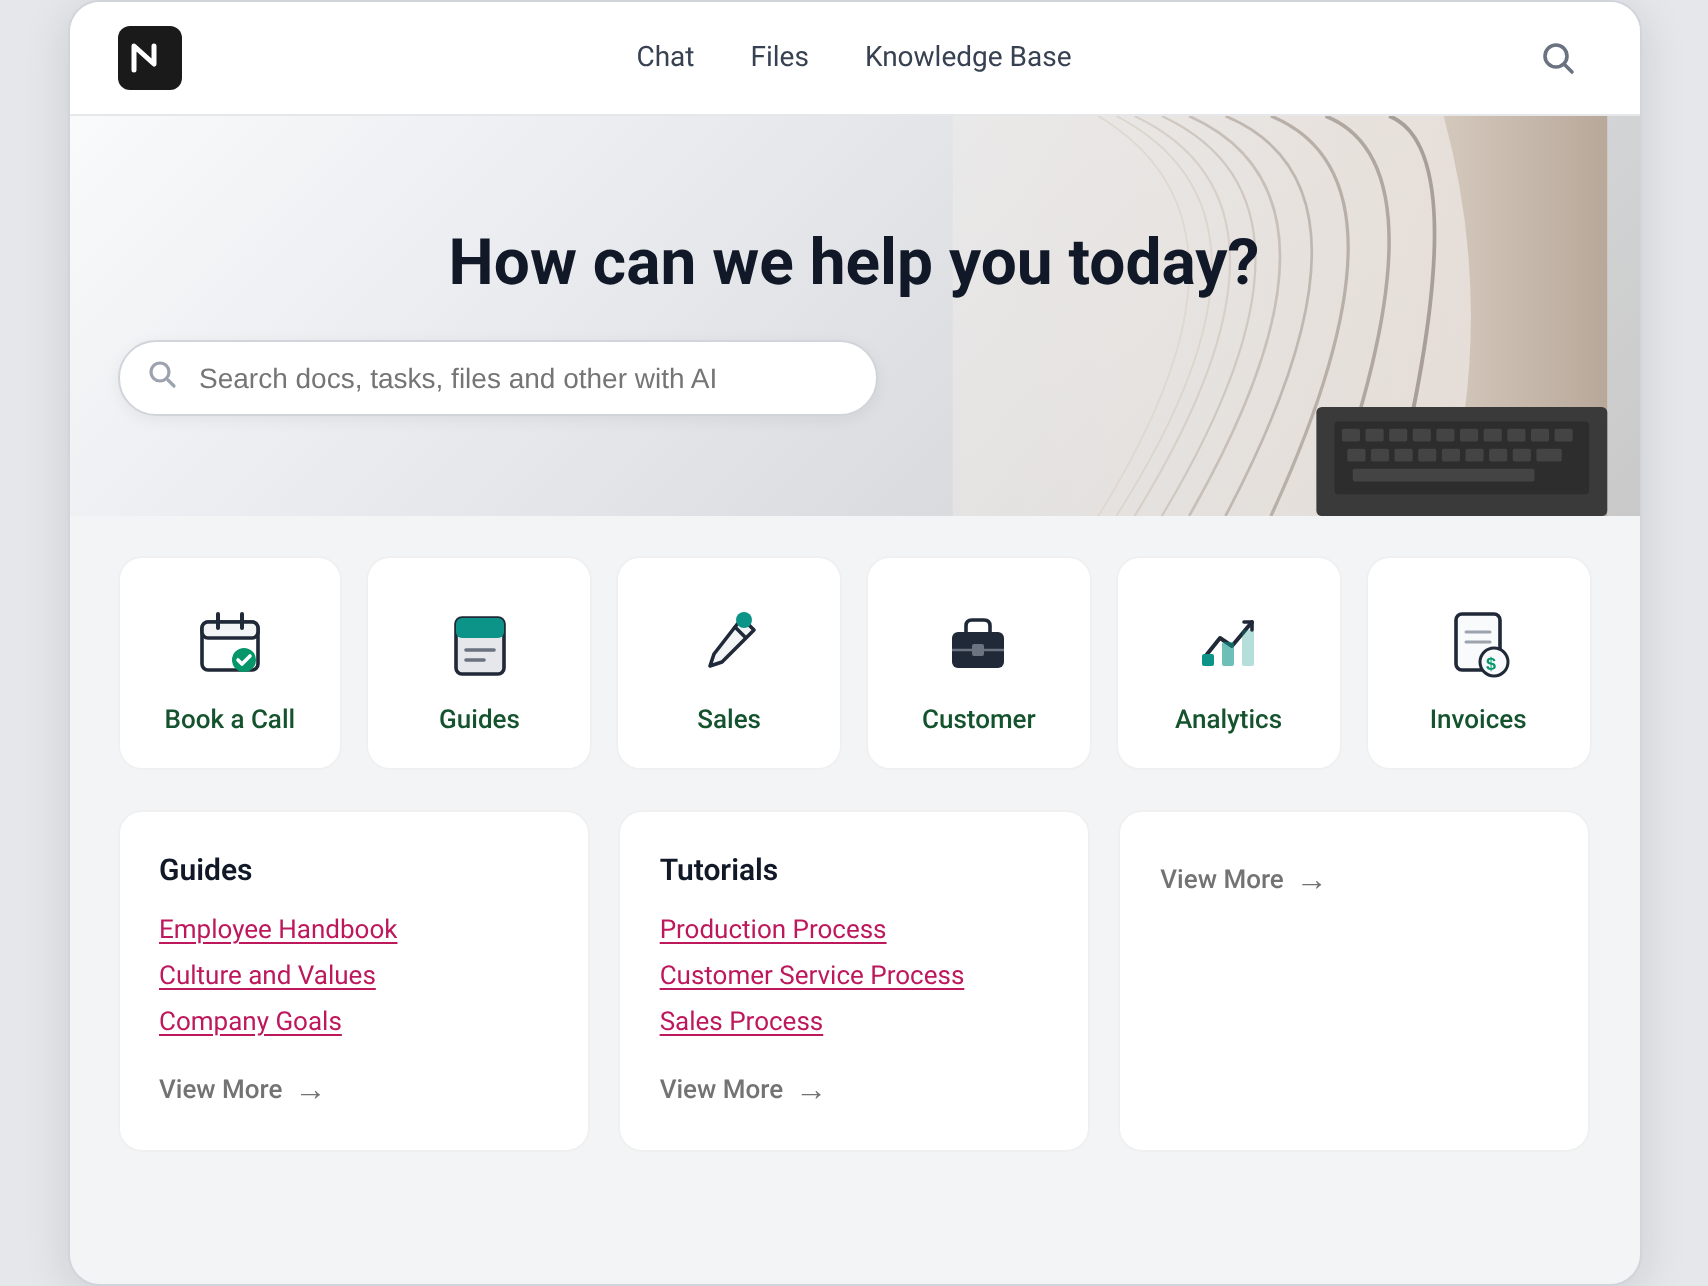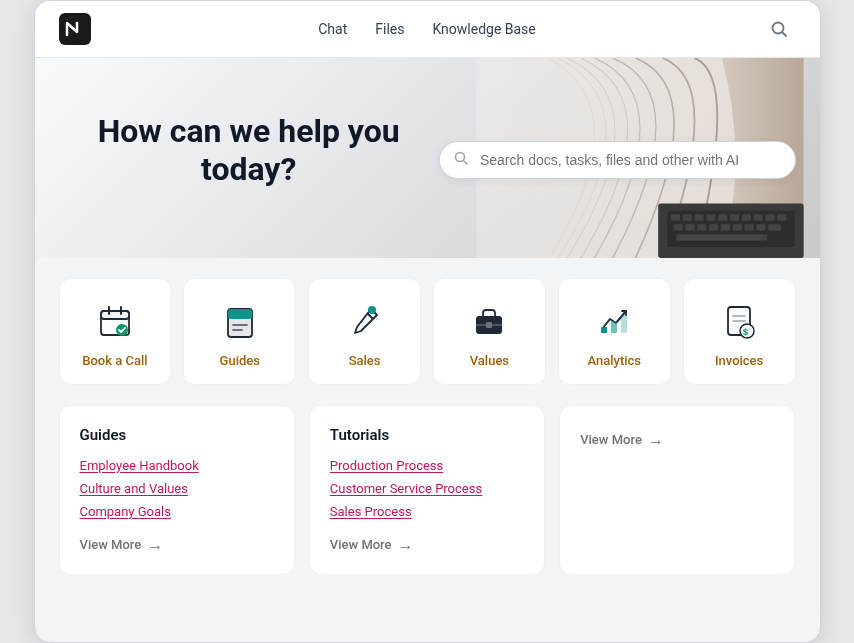--- a/index.html
+++ b/index.html
@@ -70,22 +70,21 @@
 
     
     .hero {
       position: relative;
       background: linear-gradient(135deg, #f9fafb 0%, #e5e7eb 40%, #c9c9c9 100%);
       padding: 40px 24px 36px;
       text-align: center;
       overflow: hidden;
       min-height: 200px;
       display: flex;
-      flex-direction: row;
-      align-items: center;
+      flex-direction: column;
       justify-content: center;
     }
 
     .hero-title {
       font-size: 32px;
       font-weight: 700;
       color: #111827;
       position: relative;
       z-index: 2;
       margin-bottom: 20px;
@@ -142,21 +141,21 @@
     .action-icon {
       width: 44px;
       height: 44px;
       display: flex;
       align-items: center;
       justify-content: center;
     }
     .action-label {
       font-size: 13px;
       font-weight: 500;
-      color: #a16207;
+      color: #14532d;
       text-align: center;
     }
 
     
     .sections-grid {
       display: grid;
       grid-template-columns: repeat(3, 1fr);
       gap: 14px;
     }
     .section-card {
@@ -345,21 +344,21 @@
 
       <div class="action-card">
         <div class="action-icon">
           <svg width="40" height="40" viewBox="0 0 40 40" fill="none">
             <rect x="7" y="15" width="26" height="18" rx="3" fill="#1f2937"></rect>
             <path d="M14 15 L14 12 Q14 9 17 9 L23 9 Q26 9 26 12 L26 15" stroke="#1f2937" stroke-width="1.8" fill="none"></path>
             <line x1="7" y1="24" x2="33" y2="24" stroke="#6b7280" stroke-width="1.2"></line>
             <rect x="17" y="21" width="6" height="6" rx="1" fill="#6b7280"></rect>
           </svg>
         </div>
-        <span class="action-label">Values</span>
+        <span class="action-label">Customer</span>
       </div>
 
       <div class="action-card">
         <div class="action-icon">
           <svg width="40" height="40" viewBox="0 0 40 40" fill="none">
             <polyline points="8,28 16,18 22,22 32,10" stroke="#1f2937" stroke-width="2" stroke-linecap="round" stroke-linejoin="round" fill="none"></polyline>
             <rect x="7" y="26" width="6" height="6" rx="1" fill="#0d9488"></rect>
             <rect x="17" y="20" width="6" height="12" rx="1" fill="#0d9488" opacity="0.6"></rect>
             <rect x="27" y="14" width="6" height="18" rx="1" fill="#0d9488" opacity="0.3"></rect>
             <polyline points="28,10 32,10 32,14" stroke="#1f2937" stroke-width="1.8" stroke-linecap="round" stroke-linejoin="round" fill="none"></polyline>

